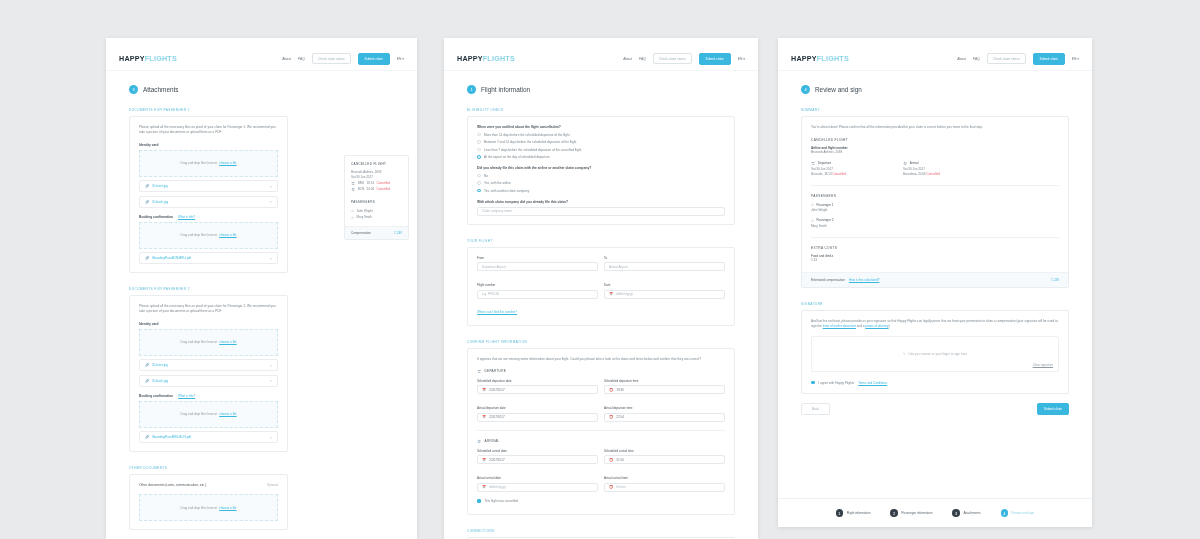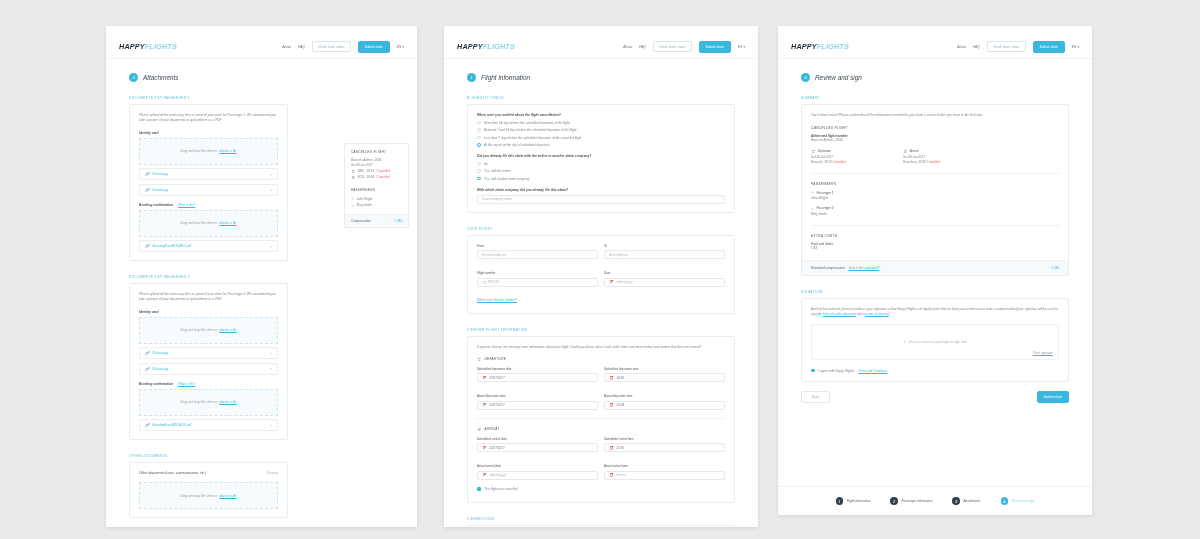--- a/index.html
+++ b/index.html
@@ -6,25 +6,24 @@
   html, body {
     width: 1200px; height: 539px;
     background: #e8eaec;
     font-family: "Liberation Sans", sans-serif;
     overflow: hidden;
   }
   .stage { position: relative; width: 1200px; height: 539px; }
 
   
   .panel {
-    position: absolute; top: 26px;
+    position: absolute; top: 38px;
     background: #ffffff;
     box-shadow: 0 1px 4px rgba(0,0,0,.10);
     overflow: hidden;
-    font-style: italic;
   }
   #panel-attachments   { left: 106px; width: 311px; height: 501px; }
   #panel-flight        { left: 444px; width: 314px; height: 501px; }
   #panel-review        { left: 778px; width: 314px; height: 489px; }
 
   
   .hdr {
     height: 24px; padding: 0 13px;
     display: flex; align-items: center; justify-content: space-between;
     border-bottom: 1px solid #f2f4f5;

